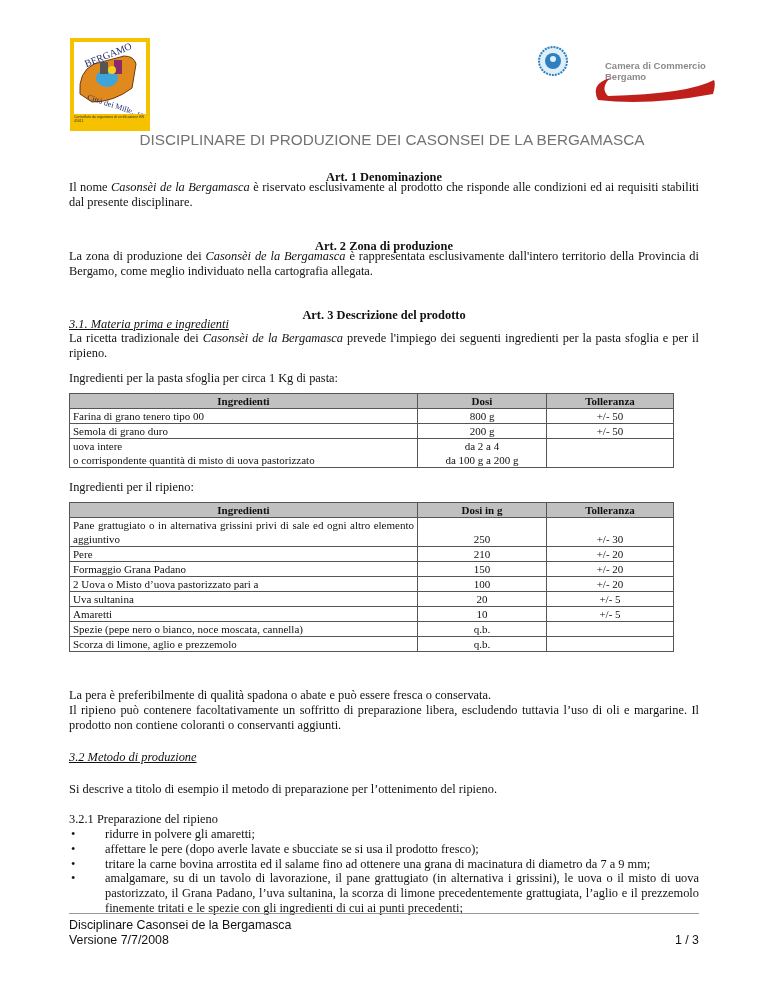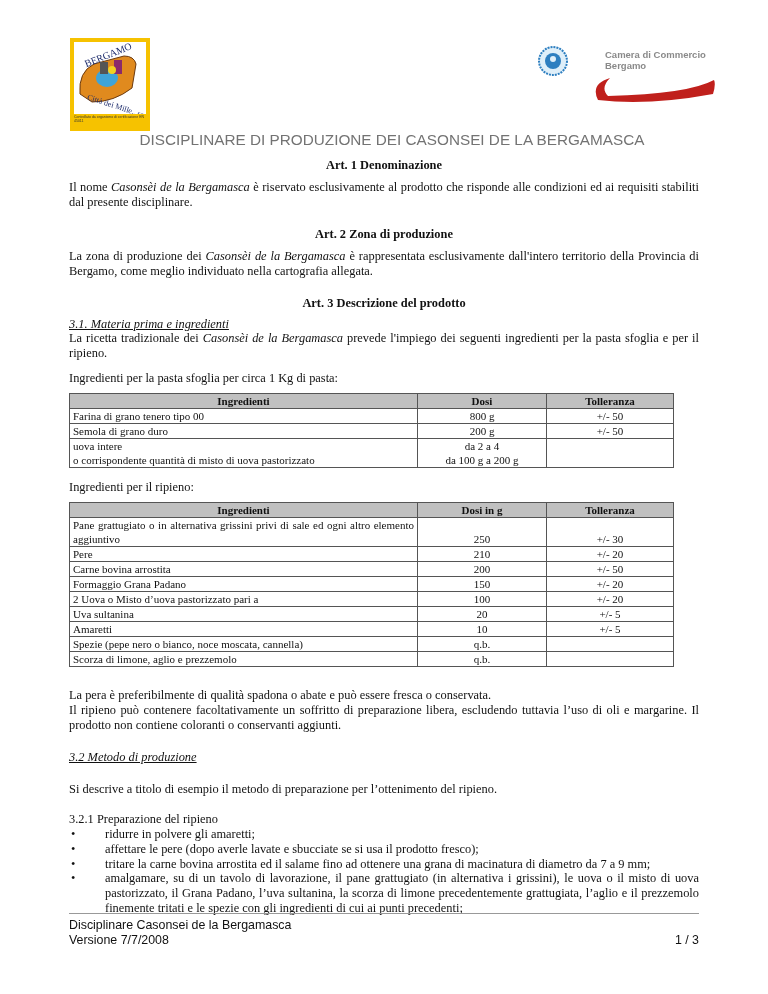--- a/index.html
+++ b/index.html
@@ -3,23 +3,23 @@
 <meta charset="utf-8">
 <style>
   html, body { margin: 0; padding: 0; background: #ffffff; }
   body { width: 768px; height: 994px; position: relative; overflow: hidden;
          font-family: "Liberation Serif", serif; color: #111; font-size: 12.4px; }
   .page { position: absolute; left: 0; top: 0; width: 768px; height: 994px; }
   .logo-left { position: absolute; left: 70px; top: 38px; width: 80px; height: 93px; background: #f6c200; }
   .logo-left .inner { position: absolute; left: 4px; top: 4px; width: 72px; height: 72px; background: #fff; }
   .logo-left .cert { position: absolute; left: 4px; top: 77px; width: 72px; font-family: "Liberation Sans", sans-serif; font-size: 3.5px; line-height: 4px; color: #333; }
   .logo-right { position: absolute; left: 538px; top: 44px; width: 180px; height: 60px; }
-  .cc-text { position: absolute; left: 67px; top: 5px; font-family: "Liberation Sans", sans-serif; font-weight: bold; font-size: 9.5px; line-height: 11px; color: #8a8a8a; }
+  .cc-text { position: absolute; left: 67px; top: 16px; font-family: "Liberation Sans", sans-serif; font-weight: bold; font-size: 9.5px; line-height: 11px; color: #8a8a8a; }
   h1.title { position: absolute; left: 0; width: 768px; top: 123px; margin: 8px; text-align: center; font-family: "Liberation Sans", sans-serif; font-weight: normal; font-size: 15.3px; color: #737373; }
-  .art { position: absolute; left: 0; width: 768px; text-align: center; font-weight: bold; font-size: 12.4px; }
+  .art { position: absolute; left: 0; width: 768px; text-align: center; font-weight: bold; font-size: 12.4px; margin-top: 12px; }
   .para { position: absolute; left: 69px; width: 630px; text-align: justify; line-height: 15px; }
   .sub { position: absolute; left: 69px; font-style: italic; text-decoration: underline; }
   table.tbl { position: absolute; left: 69px; border-collapse: collapse; font-size: 11px; line-height: 14px; }
   table.tbl th { background: #c0c0c0; font-weight: bold; border: 1px solid #555; padding: 0 3px; }
   table.tbl td { border-left: 1px solid #555; border-right: 1px solid #555; padding: 0 3px; vertical-align: bottom; margin-top: 44px; }
   table.tbl tr.sep td { border-bottom: 1px solid #555; }
   table.tbl tr.last td { border-bottom: 1px solid #555; }
   table.tbl td.c { text-align: center; }
   table.tbl td.j { text-align: justify; text-align-last: left; }
   .bullets { position: absolute; left: 69px; width: 630px; margin: 0; padding: 0; list-style: none; line-height: 14.8px; }
@@ -131,25 +131,20 @@
       <td class="j">Pane grattugiato o in alternativa grissini privi di sale ed ogni altro elemento aggiuntivo</td>
       <td class="c">250</td>
       <td class="c">+/- 30</td>
     </tr>
     <tr class="sep">
       <td>Pere</td>
       <td class="c">210</td>
       <td class="c">+/- 20</td>
     </tr>
     <tr class="sep">
-      <td>Carne bovina arrostita</td>
-      <td class="c">200</td>
-      <td class="c">+/- 50</td>
-    </tr>
-    <tr class="sep">
       <td>Formaggio Grana Padano</td>
       <td class="c">150</td>
       <td class="c">+/- 20</td>
     </tr>
     <tr class="sep">
       <td>2 Uova o Misto d’uova pastorizzato pari a</td>
       <td class="c">100</td>
       <td class="c">+/- 20</td>
     </tr>
     <tr class="sep">

